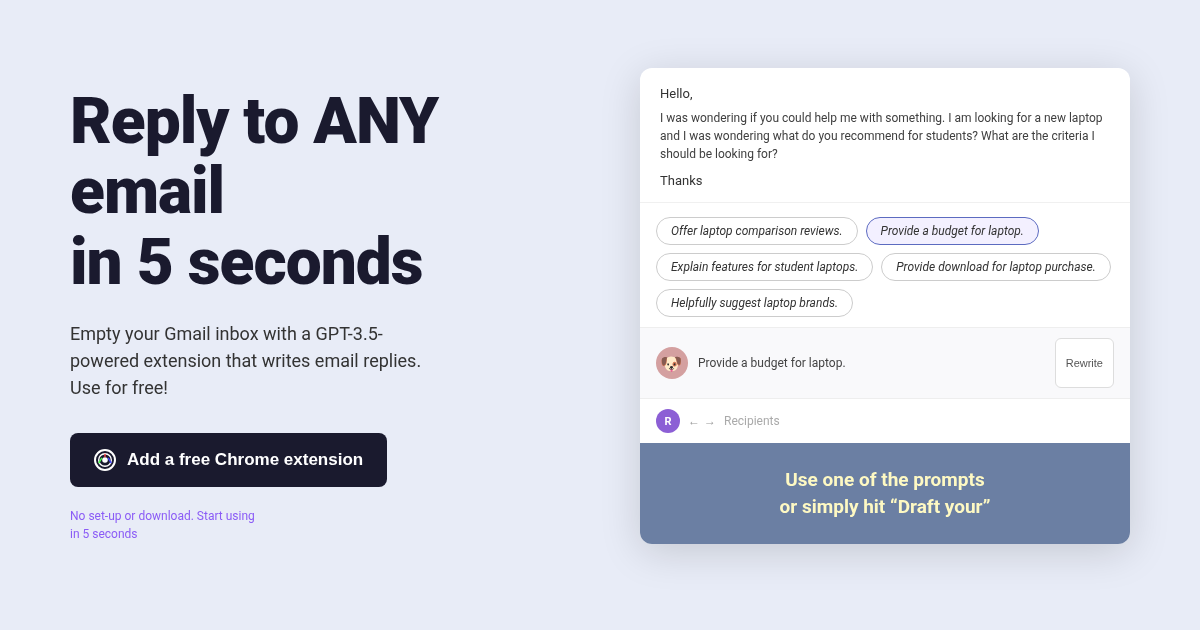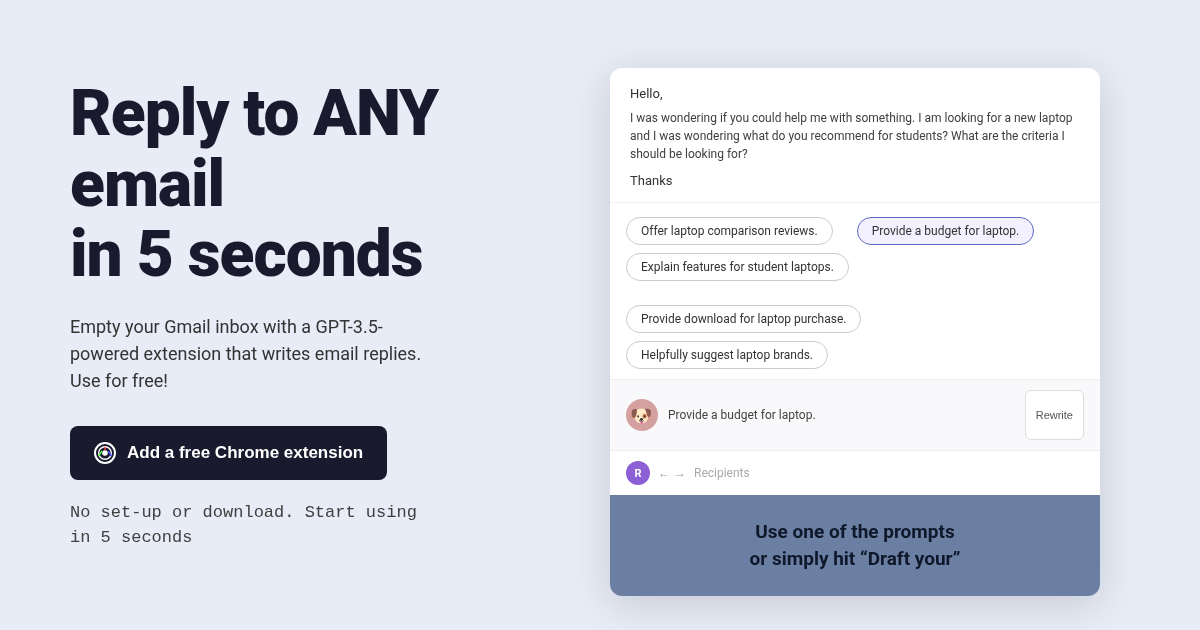--- a/index.html
+++ b/index.html
@@ -62,32 +62,31 @@
       width: 22px;
       height: 22px;
       border-radius: 50%;
       border: 2px solid #fff;
       display: inline-flex;
       align-items: center;
       justify-content: center;
       flex-shrink: 0;
     }
     .no-setup-text {
-      font-size: 17px;
-      color: #404040;
+      font-size: 12px;
+      color: #8b5cf6;
       line-height: 1.5;
-      font-family: Liberation Mono, monospace;
     }
     .right-panel {
       flex: 1;
       position: relative;
       height: 530px;
       display: flex;
       align-items: flex-start;
-      justify-content: flex-start;
+      justify-content: flex-end;
       margin-top: 36px;
     }
     .browser-card {
       background: #fff;
       border-radius: 12px;
       box-shadow: 0 8px 40px rgba(0,0,0,0.15);
       width: 490px;
       overflow: hidden;
       position: relative;
     }
@@ -107,22 +106,23 @@
       margin-bottom: 10px;
     }
     .email-thanks {
       font-size: 13px;
       color: #333;
       margin-bottom: 14px;
     }
     .prompts-row {
       display: flex;
       flex-wrap: wrap;
-      gap: 24px;
+      gap: 8px;
       margin-bottom: 0;
+      font-style: italic;
     }
     .prompt-chip {
       border: 1px solid #ccc;
       border-radius: 20px;
       padding: 6px 14px;
       font-size: 12px;
       color: #333;
       background: #fff;
       cursor: pointer;
       white-space: nowrap;
@@ -194,21 +194,21 @@
     .recipients-label {
       font-size: 12px;
       color: #aaa;
     }
     .bottom-banner {
       background: #6b7fa3;
       padding: 24px 20px;
       text-align: center;
     }
     .banner-text {
-      color: #0f172a;
+      color: #fef9c3;
       font-size: 19px;
       font-weight: 700;
       line-height: 1.4;
     }
     .prompts-rows-wrapper {
       display: flex;
       flex-direction: column;
       gap: 8px;
       padding: 14px 16px 10px 16px;
     }

